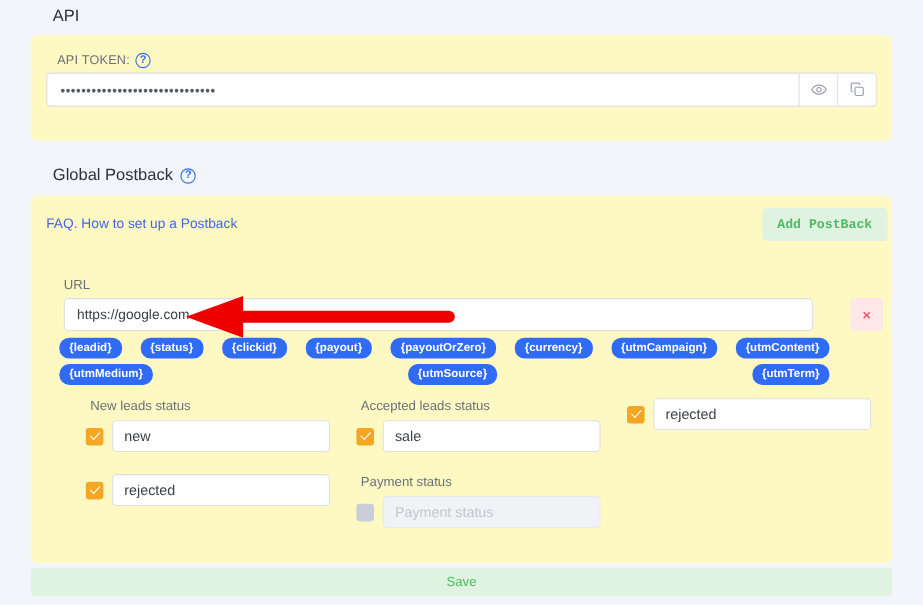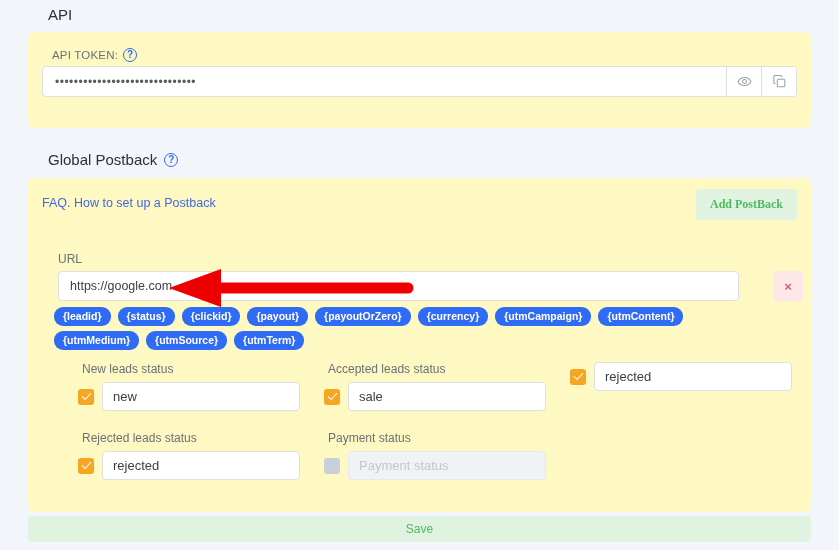--- a/index.html
+++ b/index.html
@@ -86,28 +86,28 @@
     padding: 0;
   }
 
   
   .faq-link {
     position: absolute; left: 14px; top: 18px;
     font-size: 12.5px; color: #4268e3;
     text-decoration: none; cursor: pointer;
   }
   .add-postback {
-    position: absolute; right: 14px; top: 11px;
+    position: absolute; right: 4px; top: 11px;
     background: #dff3e0;
     color: #4eba61;
     border: 0; border-radius: 4px;
     font-size: 12px; font-weight: 700;
     padding: 8px 14px;
     cursor: pointer;
-    font-family: Liberation Serif, serif;
+    font-family: Liberation Mono, monospace;
   }
 
   .url-label {
     position: absolute; left: 30px; top: 74px;
     font-size: 12px; color: #6a7078;
   }
   .url-input {
     position: absolute; left: 30px; top: 93px;
     width: 681px; height: 30px;
     border: 1px solid #dcdfe4; border-radius: 4px;
@@ -126,21 +126,21 @@
     font-size: 13px; font-weight: 700;
     cursor: pointer; line-height: 1;
     display: flex; align-items: center; justify-content: center;
     font-family: "Liberation Sans", sans-serif;
   }
 
   
   .chips {
     position: absolute; left: 26px; top: 129px;
     width: 700px;
-    display: flex; flex-wrap: wrap; gap: 5px 7px;
+    display: flex; flex-wrap: wrap; gap: 5px 7px; justify-content: space-between;
   }
   .chip {
     background: #2f6bf5;
     color: #ffffff;
     font-size: 10.5px;
     font-weight: 700;
     padding: 3px 9px;
     border-radius: 9px;
     cursor: pointer;
     white-space: nowrap;
@@ -292,21 +292,20 @@
             <input class="status-input" type="text" placeholder="Accepted leads status" value="sale" style="">
           </div>
         </div>
         <div class="status-field">
           <div class="status-row">
             <span class="cb on"></span>
             <input class="status-input" type="text" placeholder="Spam/trash leads status" value="rejected" style="">
           </div>
         </div>
         <div class="status-field">
-          <div class="status-label">Rejected leads status</div>
           <div class="status-row">
             <span class="cb on"></span>
             <input class="status-input" type="text" placeholder="Rejected leads status" value="rejected" style="">
           </div>
         </div>
         <div class="status-field">
           <div class="status-label">Payment status</div>
           <div class="status-row">
             <span class="cb off"></span>
             <input class="status-input" type="text" placeholder="Payment status" disabled="" style="">

